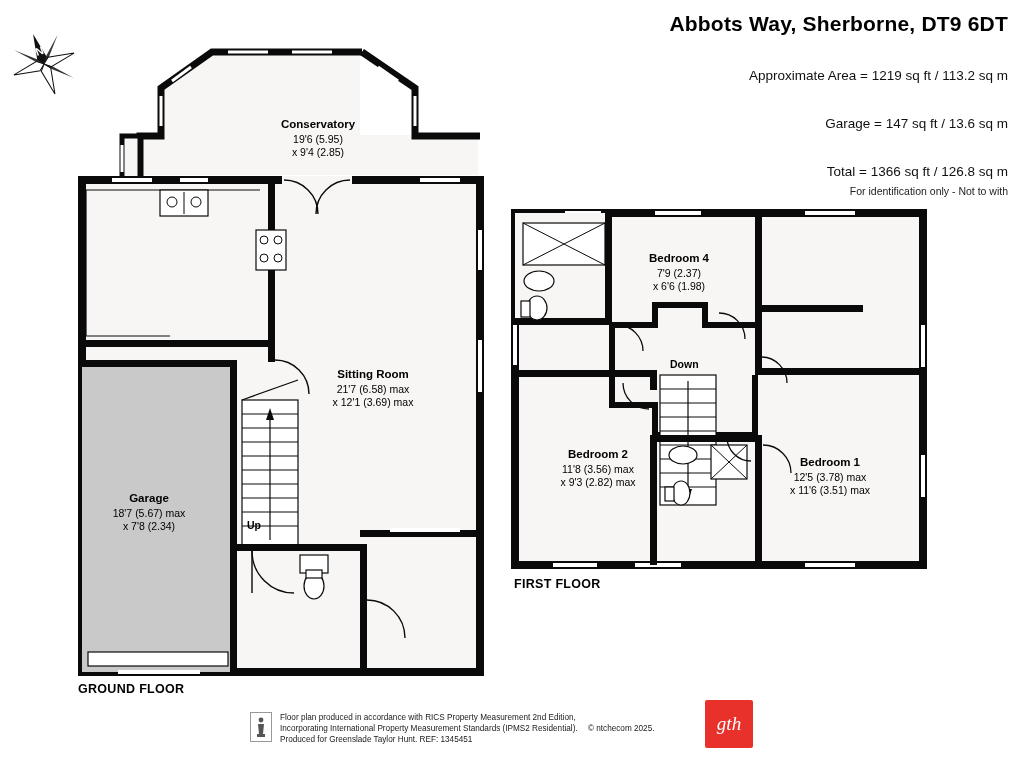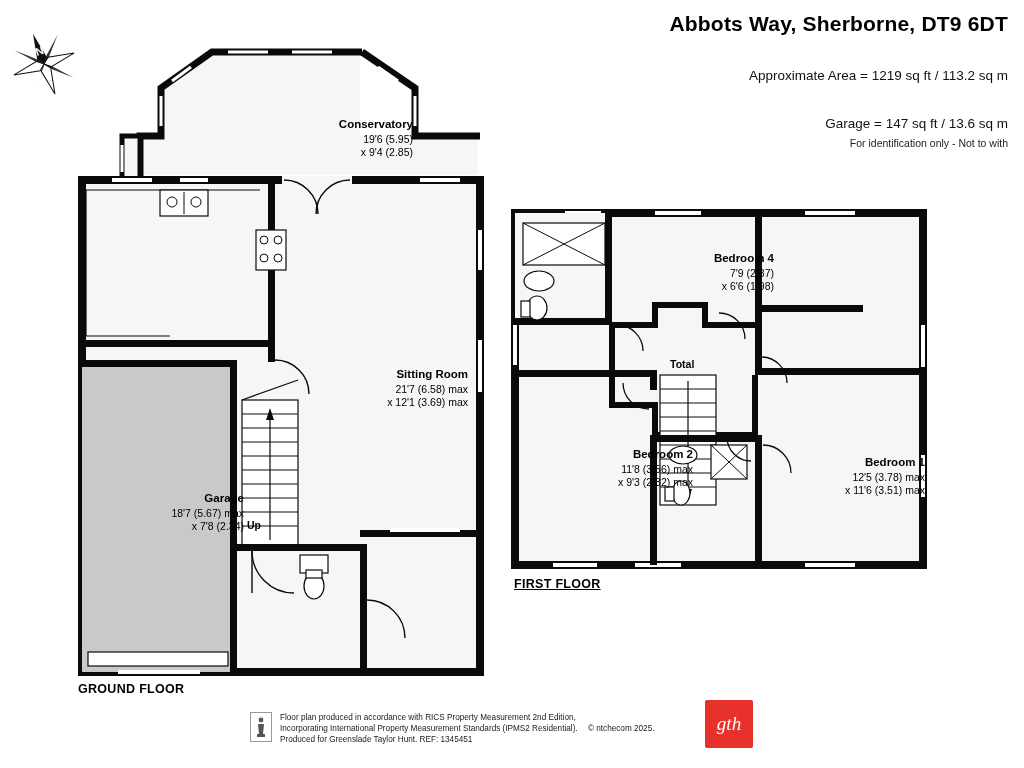--- a/index.html
+++ b/index.html
@@ -56,26 +56,26 @@
   }
 
   
   .floor-label {
     position: absolute;
     font-size: 12.5px;
     font-weight: bold;
     letter-spacing: 0.3px;
   }
   #ground-floor-label { left: 78px; top: 682px; }
-  #first-floor-label  { left: 514px; top: 577px; text-decoration: underline; }
+  #first-floor-label  { left: 514px; top: 577px; }
 
   
   .room {
     position: absolute;
-    text-align: right;
+    text-align: center;
     line-height: 13.5px;
     width: 190px;
     margin-left: -95px;
   }
   .room .rname {
     font-size: 11.5px;
     font-weight: bold;
     margin-bottom: 1px;
   }
   .room .rdim {
@@ -132,20 +132,21 @@
 </style>
 </head>
 <body>
 
 <div class="page">
 
   <div id="header">
     <div id="title">Abbots Way, Sherborne, DT9 6DT</div>
     <div class="hline">Approximate Area = 1219 sq ft / 113.2 sq m</div>
     <div class="hline">Garage = 147 sq ft / 13.6 sq m</div>
+    <div class="hline">Total = 1366 sq ft / 126.8 sq m</div>
     <div id="disclaimer">For identification only - Not to with</div>
   </div>
 
   <div id="compass">
     <svg width="72" height="72" viewBox="0 0 72 72">
       <g transform="rotate(-20 36 36)">
         <polygon points="36,4 41,30 36,36 31,30" fill="#111"></polygon>
         <polygon points="36,68 41,42 36,36 31,42" fill="#fff" stroke="#111" stroke-width="1"></polygon>
         <polygon points="4,36 30,31 36,36 30,41" fill="#fff" stroke="#111" stroke-width="1"></polygon>
         <polygon points="68,36 42,31 36,36 42,41" fill="#fff" stroke="#111" stroke-width="1"></polygon>
@@ -383,21 +384,21 @@
     <div class="rdim">x 9'3 (2.82) max</div>
   </div>
 
   <div class="room" style="left:830px; top:456px;">
     <div class="rname">Bedroom 1</div>
     <div class="rdim">12'5 (3.78) max</div>
     <div class="rdim">x 11'6 (3.51) max</div>
   </div>
 
   <div class="small-label" style="left:247px; top:519px;">Up</div>
-  <div class="small-label" style="left:670px; top:358px;">Total</div>
+  <div class="small-label" style="left:670px; top:358px;">Down</div>
 
   <div class="floor-label" id="ground-floor-label">GROUND FLOOR</div>
   <div class="floor-label" id="first-floor-label">FIRST FLOOR</div>
 
   <div id="rics-icon">
     <svg width="22" height="30" viewBox="0 0 22 30">
       <rect x="0.5" y="0.5" width="21" height="29" fill="none" stroke="#999" stroke-width="1"></rect>
       <circle cx="11" cy="8" r="2.4" fill="#555"></circle>
       <path d="M 8 12 L 14 12 L 13 22 L 9 22 Z" fill="#555"></path>
       <path d="M 7 22 L 15 22 L 15 25 L 7 25 Z" fill="#555"></path>

